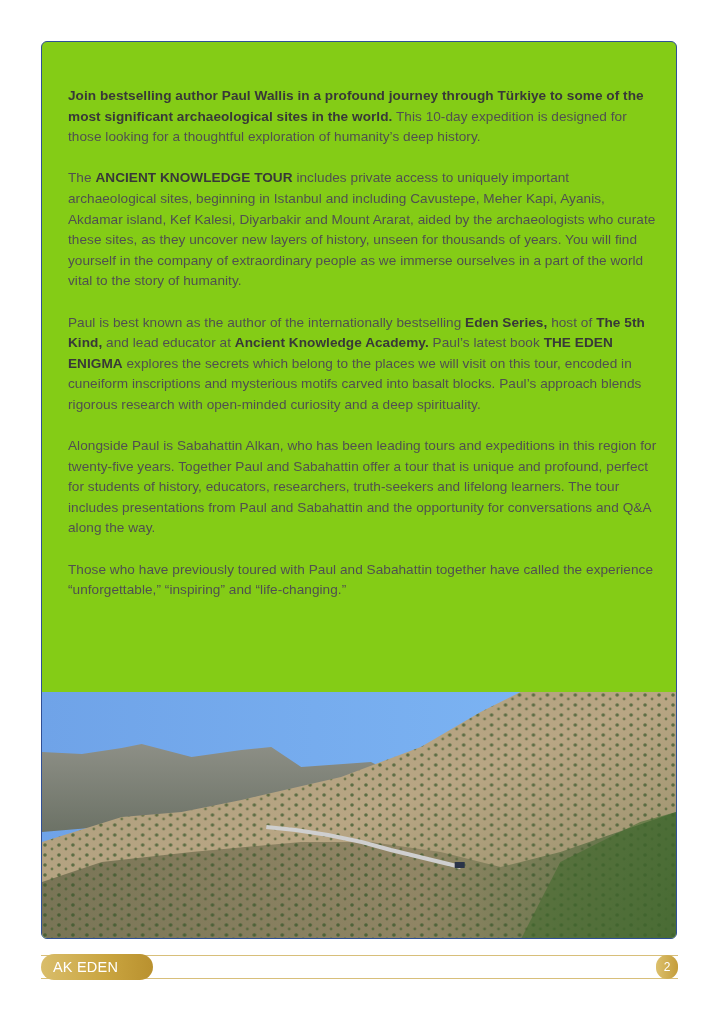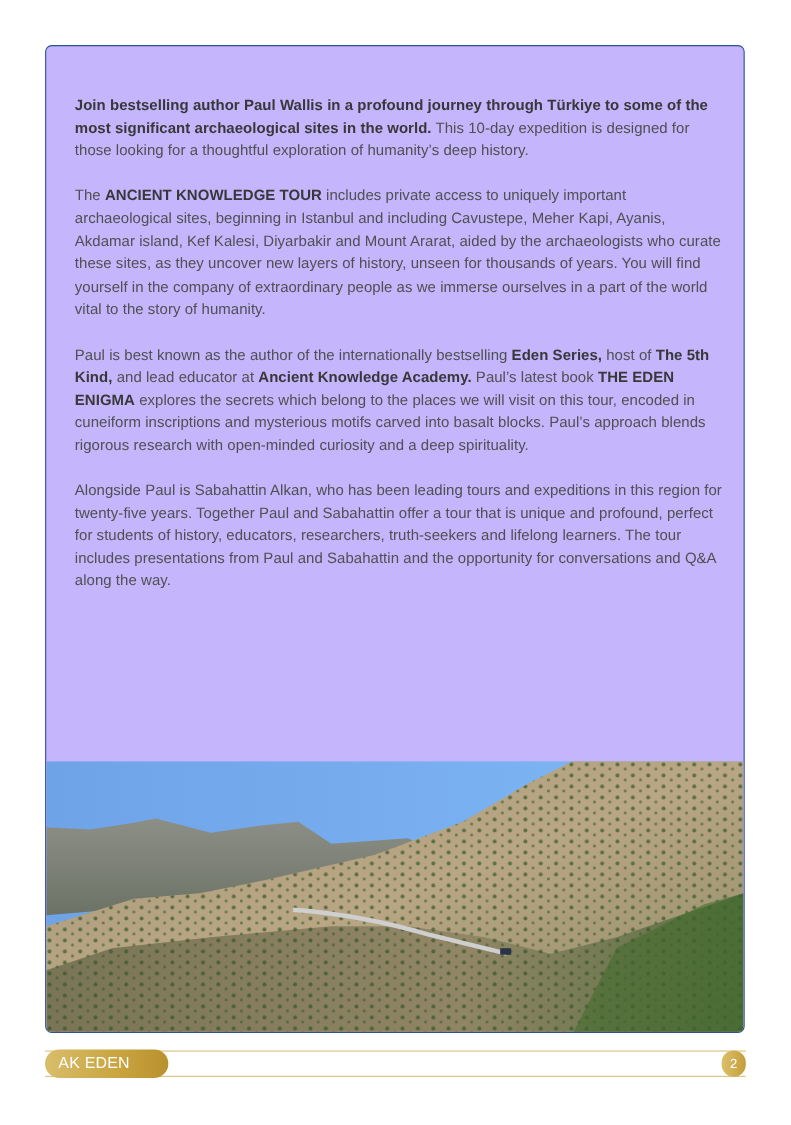--- a/index.html
+++ b/index.html
@@ -2,21 +2,21 @@
 <html><head>
   <meta charset="utf-8">
   <style>
     html, body { margin: 0; padding: 0; }
     body {
       width: 719px; height: 1023px; background: #ffffff; position: relative;
       font-family: "Liberation Sans", sans-serif; overflow: hidden;
     }
     .card {
       position: absolute; left: 41px; top: 41px; width: 636px; height: 898px;
-      border: 1.5px solid #2f4f96; border-radius: 6px; background: #c4b5fd;
+      border: 1.5px solid #2f4f96; border-radius: 6px; background: #84cc16;
       overflow: hidden; box-sizing: border-box;
     }
     .text-area {
       position: absolute; left: 26px; top: 44px; width: 590px;
       color: #505050; font-size: 13.6px; line-height: 20.6px; letter-spacing: 0.05px;
     }
     .text-area p { margin: 0 0 20.6px 0; }
     .text-area b { color: #383838; font-weight: bold; }
     .photo {
       position: absolute; left: 0; top: 650px; width: 100%; height: 248px;
@@ -43,20 +43,21 @@
   </style>
 </head>
 <body>
 
 <div class="card">
   <div class="text-area">
     <p><b>Join bestselling author Paul Wallis in a profound journey through Türkiye to some of the most significant archaeological sites in the world.</b><span> This 10-day expedition is designed for those looking for a thoughtful exploration of humanity’s deep history.</span></p>
     <p><span>The </span><b>ANCIENT KNOWLEDGE TOUR</b><span> includes private access to uniquely important archaeological sites, beginning in Istanbul and including Cavustepe, Meher Kapi, Ayanis, Akdamar island, Kef Kalesi, Diyarbakir and Mount Ararat, aided by the archaeologists who curate these sites, as they uncover new layers of history, unseen for thousands of years.  You will find yourself in the company of extraordinary people as we immerse ourselves in a part of the world vital to the story of humanity.</span></p>
     <p><span>Paul is best known as the author of the internationally bestselling </span><b>Eden Series,</b><span> host of </span><b>The 5th Kind,</b><span> and lead educator at </span><b>Ancient Knowledge Academy.</b><span> Paul’s latest book </span><b>THE EDEN ENIGMA</b><span> explores the secrets which belong to the places we will visit on this tour, encoded in cuneiform inscriptions and mysterious motifs carved into basalt blocks. Paul’s approach blends rigorous research with open-minded curiosity and a deep spirituality.</span></p>
     <p>Alongside Paul is Sabahattin Alkan, who has been leading tours and expeditions in this region for twenty-five years. Together Paul and Sabahattin offer a tour that is unique and profound, perfect for students of history, educators, researchers, truth-seekers and lifelong learners. The tour includes presentations from Paul and Sabahattin and the opportunity for conversations and Q&amp;A along the way.</p>
+    <p>Those who have previously toured with Paul and Sabahattin together have called the experience “unforgettable,” “inspiring” and “life-changing.”</p>
   </div>
 
   <div class="photo">
     <svg viewBox="0 0 636 248" preserveAspectRatio="none">
       <defs>
         <linearGradient id="sky" x1="0" y1="0" x2="1" y2="0">
           <stop offset="0" stop-color="#6fa3e8"></stop>
           <stop offset="1" stop-color="#7fb8f6"></stop>
         </linearGradient>
         <linearGradient id="farMtn" x1="0" y1="0" x2="0" y2="1">

